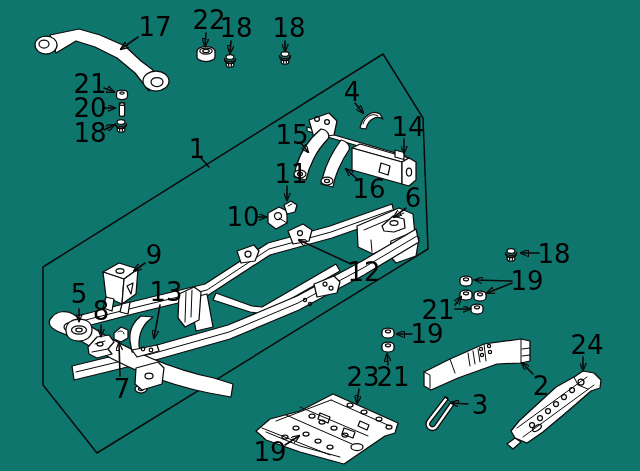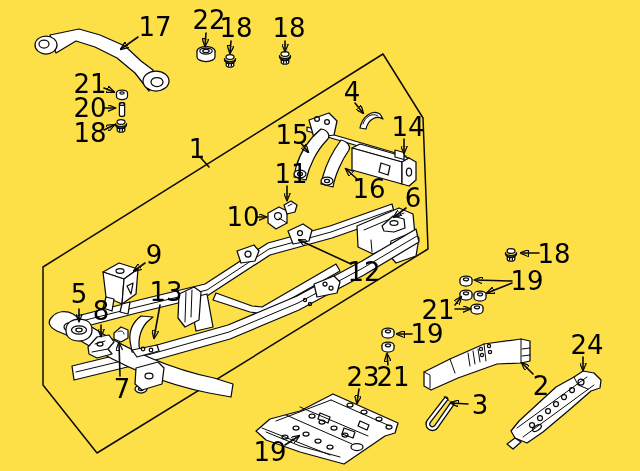--- a/index.html
+++ b/index.html
@@ -1,16 +1,16 @@
 <!DOCTYPE html>
 <html><head>
 <meta charset="utf-8">
 <style>
   html,body{margin:0;padding:0;background:#ffffff;}
-  .stage{position:relative;width:640px;height:471px;background:#fde047;overflow:hidden;
+  .stage{position:relative;width:640px;height:471px;background:#0f766e;overflow:hidden;
          font-family:"DejaVu Sans",sans-serif;text-decoration:underline;}
   svg{display:block;}
   
   #diagram path,#diagram ellipse,#diagram circle,#diagram line,#diagram polyline{
     stroke:#0a0a0a;stroke-width:1.25;fill:none;stroke-linejoin:round;stroke-linecap:round;}
   #diagram .f{fill:#ffffff;}
   #diagram .thin{stroke-width:1;}
   #diagram .outline{stroke-width:1.5;}
   #diagram .tube{stroke-width:5;fill:none;}
   #diagram .tubein{stroke:#ffffff;stroke-width:2.4;fill:none;}

